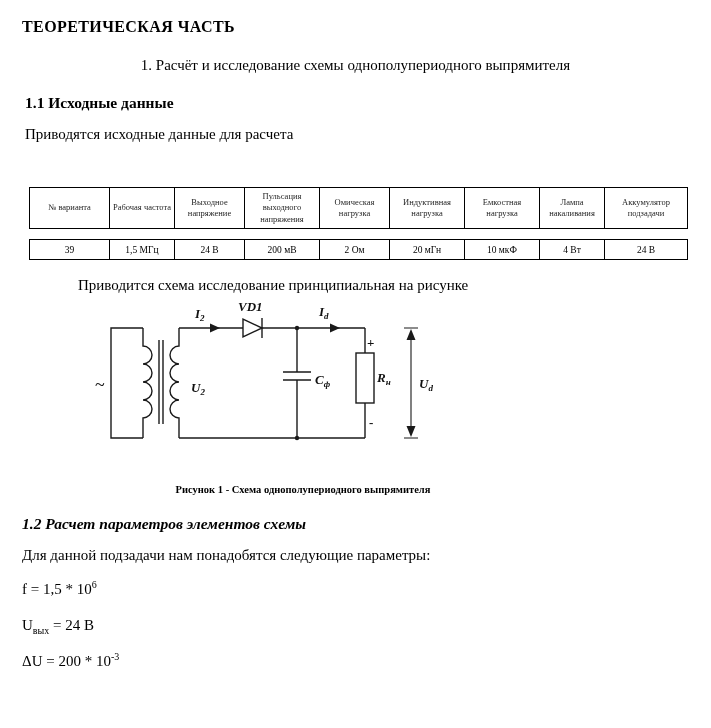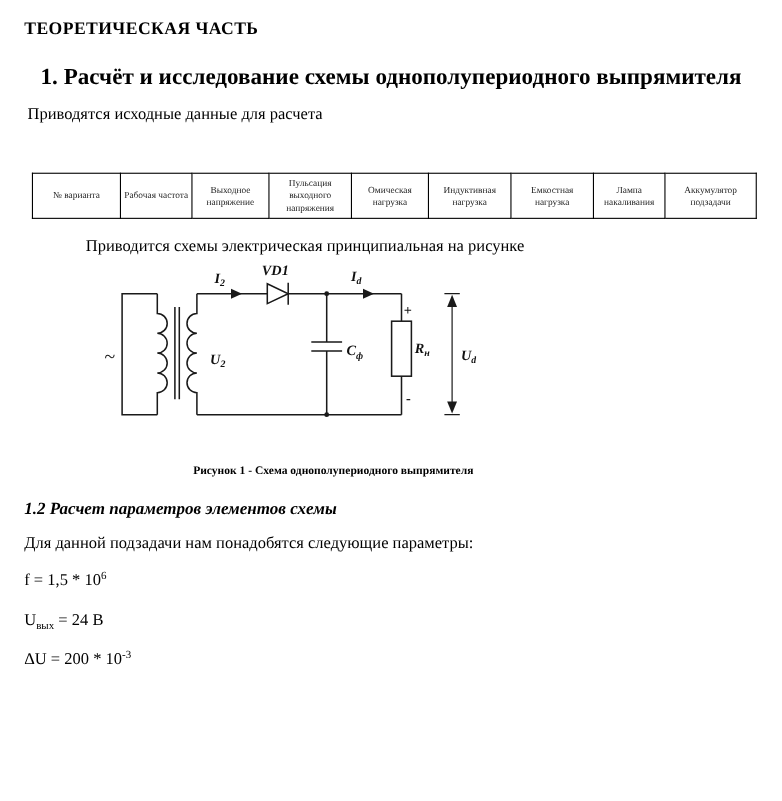--- a/index.html
+++ b/index.html
@@ -1,19 +1,19 @@
 <!DOCTYPE html>
 <html><head>
 <meta charset="utf-8">
 <style>
   html,body{margin:0;padding:0;background:#ffffff;}
   body{width:711px;height:728px;font-family:"Liberation Serif",serif;color:#000;overflow:hidden;}
   .page{box-sizing:border-box;width:711px;height:728px;padding:0 22px;}
   .doc-title{margin:18px 0 0;text-align:left;font-weight:bold;font-size:16px;letter-spacing:.4px;}
-  .h-sec1{margin:21px 0 0;text-align:center;font-weight:bold;font-size:21px;}
+  .h-sec1{margin:21px 0 0;text-align:center;font-weight:normal;font-size:15px;}
   .h-sub{margin:20px 0 0;font-weight:bold;font-size:15.5px;padding-left:3px;}
   .para{margin:14px 0 0;font-size:15px;padding-left:3px;}
   .tbl-wrap{margin-top:44px;margin-left:7px;}
   table{border-collapse:collapse;table-layout:fixed;width:658px;}
   td{border:1px solid #000;text-align:center;vertical-align:middle;padding:1px 2px;overflow:hidden;}
   .hdr td{height:38px;font-size:8.5px;color:#1f1f1f;line-height:1.35;}
   .vals{margin-top:10px;}
   .vals td{height:17px;font-size:9.5px;}
   .schematic-intro{margin:17px 0 0;padding-left:56px;font-size:15px;}
   .figure-block{width:470px;margin:4px 0 0 46px;text-align:center;}
@@ -31,20 +31,21 @@
 </style>
 </head>
 <body>
 
 <div class="page">
 
   <div class="doc-title">ТЕОРЕТИЧЕСКАЯ ЧАСТЬ</div>
 
   <div class="h-sec1">1. Расчёт и исследование схемы однополупериодного выпрямителя</div>
 
+  <div class="h-sub">1.1 Исходные данные</div>
 
   <div class="para">Приводятся исходные данные для расчета</div>
 
   <div class="tbl-wrap">
     <table class="hdr">
       <colgroup>
         <col style="width:80px">
           <col style="width:65px">
           <col style="width:70px">
           <col style="width:75px">
@@ -61,23 +62,49 @@
         <td>Выходное напряжение</td>
         <td>Пульсация выходного напряжения</td>
         <td>Омическая нагрузка</td>
         <td>Индуктивная нагрузка</td>
         <td>Емкостная нагрузка</td>
         <td>Лампа накаливания</td>
         <td>Аккумулятор подзадачи</td>
       </tr>
     </tbody>
       </table>
+    <table class="vals">
+      <colgroup>
+        <col style="width:80px">
+          <col style="width:65px">
+          <col style="width:70px">
+          <col style="width:75px">
+          <col style="width:70px">
+          <col style="width:75px">
+          <col style="width:75px">
+          <col style="width:65px">
+          <col style="width:83px">
+      </colgroup>
+      <tbody>
+          <tr>
+        <td>39</td>
+        <td>1,5 МГц</td>
+        <td>24 В</td>
+        <td>200 мВ</td>
+        <td>2 Ом</td>
+        <td>20 мГн</td>
+        <td>10 мкФ</td>
+        <td>4 Вт</td>
+        <td>24 В</td>
+      </tr>
+    </tbody>
+      </table>
   </div>
 
-  <div class="schematic-intro">Приводится схемы электрическая принципиальная на рисунке</div>
+  <div class="schematic-intro">Приводится схема исследование принципиальная на рисунке</div>
 
   <div class="figure-block">
     <svg width="340" height="166" viewBox="0 0 340 166">
       <g stroke="#1a1a1a" stroke-width="1.4" fill="none">
 
         <path d="M50,30 H18 V140 H50"></path>
         <path d="M50,30 V48 a9,9 0 0 1 0,18 a9,9 0 0 1 0,18 a9,9 0 0 1 0,18 a9,9 0 0 1 0,18 V140"></path>
         <path d="M66,42 V126 M70,42 V126"></path>
         <path d="M86,30 V48 a9,9 0 0 0 0,18 a9,9 0 0 0 0,18 a9,9 0 0 0 0,18 a9,9 0 0 0 0,18 V140"></path>
 

